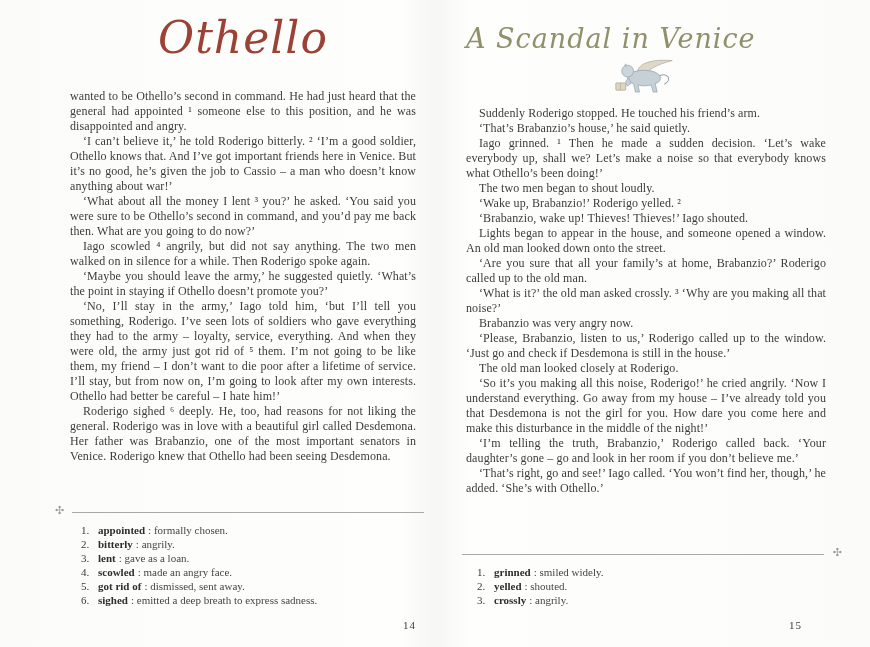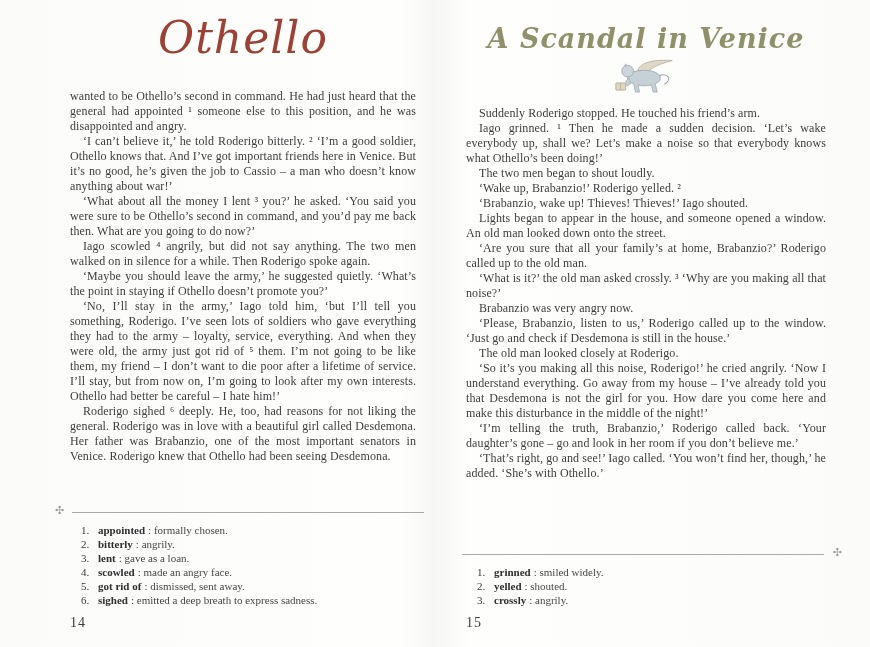--- a/index.html
+++ b/index.html
@@ -31,24 +31,24 @@
     font-family:"DejaVu Serif","Liberation Serif",serif;
     font-style:italic;
     font-weight:400;
     font-size:44px;
     line-height:1.1;
     letter-spacing:1px;
     color:#9c4136;
   }
   .title-right{
     margin:24px 0 0 0;
-    text-align:center;
+    text-align:left;
     font-family:"DejaVu Serif","Liberation Serif",serif;
     font-style:italic;
-    font-weight:700;
+    font-weight:400;
     font-size:27px;
     line-height:1.1;
     letter-spacing:1px;
     color:#90906a;
   }
   .lion-wrap{
     text-align:center;
     height:44px;
     margin-top:2px;
   }
@@ -95,27 +95,27 @@
     color:#3f3f3f;
     padding-left:11px;
   }
   .fn-num{display:inline-block;width:17px;color:#3a3a3a;}
   .fn-term{font-weight:700;color:#2e2e2e;}
   .fn-def{margin-left:3px;color:#454545;}
 
   .page-num{
     position:absolute;
     bottom:16px;left:0;right:0;
-    text-align:left;
-    font-size:14px;
+    text-align:right;
+    font-size:11px;
     color:#3c3c3c;
     letter-spacing:1px;
   }
   .page.left .page-num{padding-left:58px;padding-right:31px;}
-  .page.right .page-num{padding-left:31px;padding-right:44px;}
+  .page.right .page-num{padding-left:31px;padding-right:68px;}
 </style>
 </head>
 <body>
 
 <div class="spread">
 
   <div class="page left">
     <div class="col">
       <h1 class="title-left">Othello</h1>
       <div class="page-body">
@@ -192,20 +192,21 @@
           <rect x="4" y="41" width="15" height="11" rx="1" fill="#ded6c1" stroke="#a49c82" stroke-width="1"></rect>
           <line x1="11" y1="41" x2="11" y2="52" stroke="#a49c82" stroke-width="0.8"></line>
           <path d="M19 38 L24 34 L27 42 L21 46 Z" fill="#c6d0d7" stroke="#8e9ba6" stroke-width="0.8"></path>
         </svg>
       </div>
 
       <div class="page-body">
 
           <p class="para indent">Suddenly Roderigo stopped. He touched his friend’s arm.</p>
 
+          <p class="para indent">‘That’s Brabanzio’s house,’ he said quietly.</p>
 
           <p class="para indent">Iago grinned. ¹ Then he made a sudden decision. ‘Let’s wake everybody up, shall we? Let’s make a noise so that everybody knows what Othello’s been doing!’</p>
 
           <p class="para indent">The two men began to shout loudly.</p>
 
           <p class="para indent">‘Wake up, Brabanzio!’ Roderigo yelled. ²</p>
 
           <p class="para indent">‘Brabanzio, wake up! Thieves! Thieves!’ Iago shouted.</p>
 
           <p class="para indent">Lights began to appear in the house, and someone opened a window. An old man looked down onto the street.</p>

